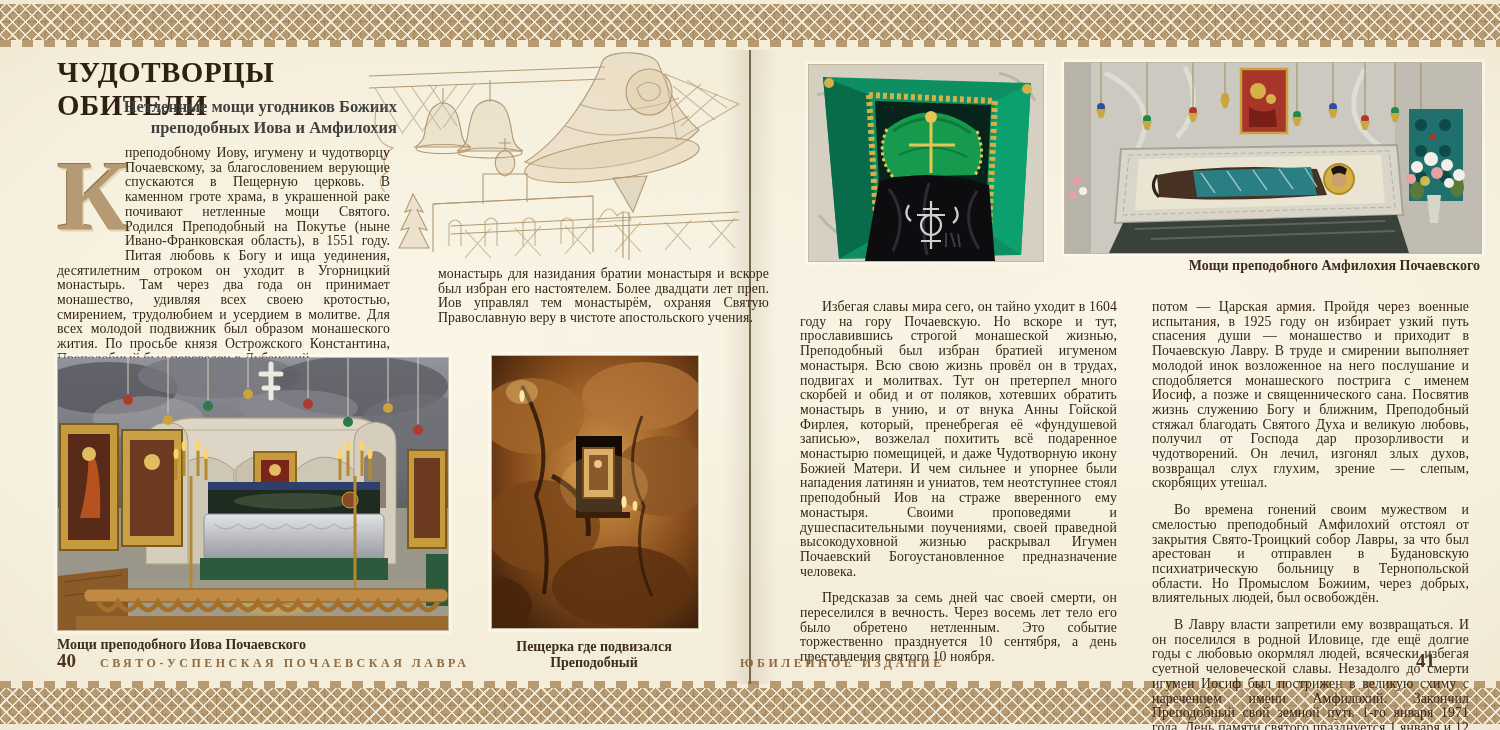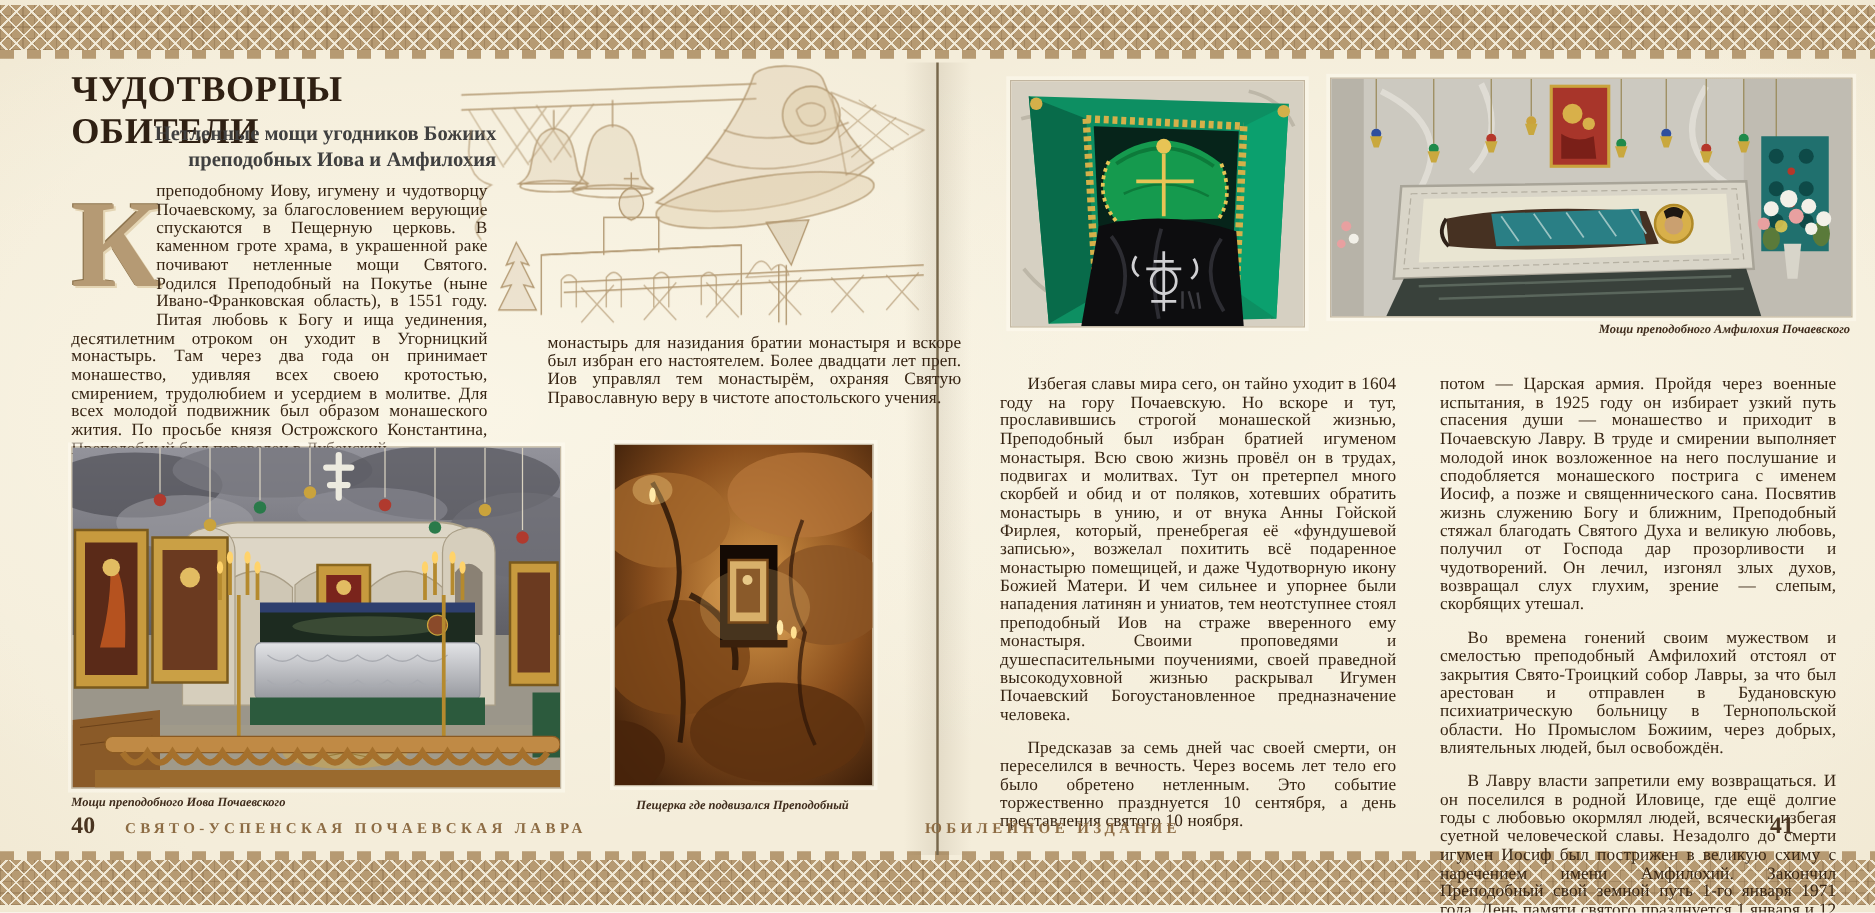--- a/index.html
+++ b/index.html
@@ -56,21 +56,21 @@
     float:left;width:60px;height:102px;margin:2px 8px 0 0;
     font-size:100px;line-height:96px;font-weight:bold;text-align:center;
     color:#b59a74;text-shadow:1.5px 1.5px 0 #e4d5b4, -1px -1px 0 #8f7650;
   }
   .col{top:288px;width:341px;height:372px;}
   .col.c1{left:788px;}
   .col.c2{left:1140px;}
   .col p{margin:12px;}
   .indent{text-indent:22px;}
   .caption{
-    font-size:10px;font-style:italic;font-weight:bold;color:#3f2c1c;
+    font-size:14px;font-weight:bold;color:#3f2c1c;
   }
   .cap1{left:57px;top:618px;width:390px;margin-top:19px;}
   .cap2{left:477px;top:639px;width:234px;text-align:center;}
   .cap3{left:1064px;top:258px;width:416px;text-align:right;}
   .footer{
     display:flex;align-items:baseline;gap:16px;
   }
   .footer .pnum{font-size:19px;font-weight:bold;color:#4a3521;}
   .footer .ftxt{font-size:12px;font-weight:bold;letter-spacing:3.5px;color:#8d6c44;}
   .footer-left{left:57px;top:650px;width:660px;gap:24px;}

